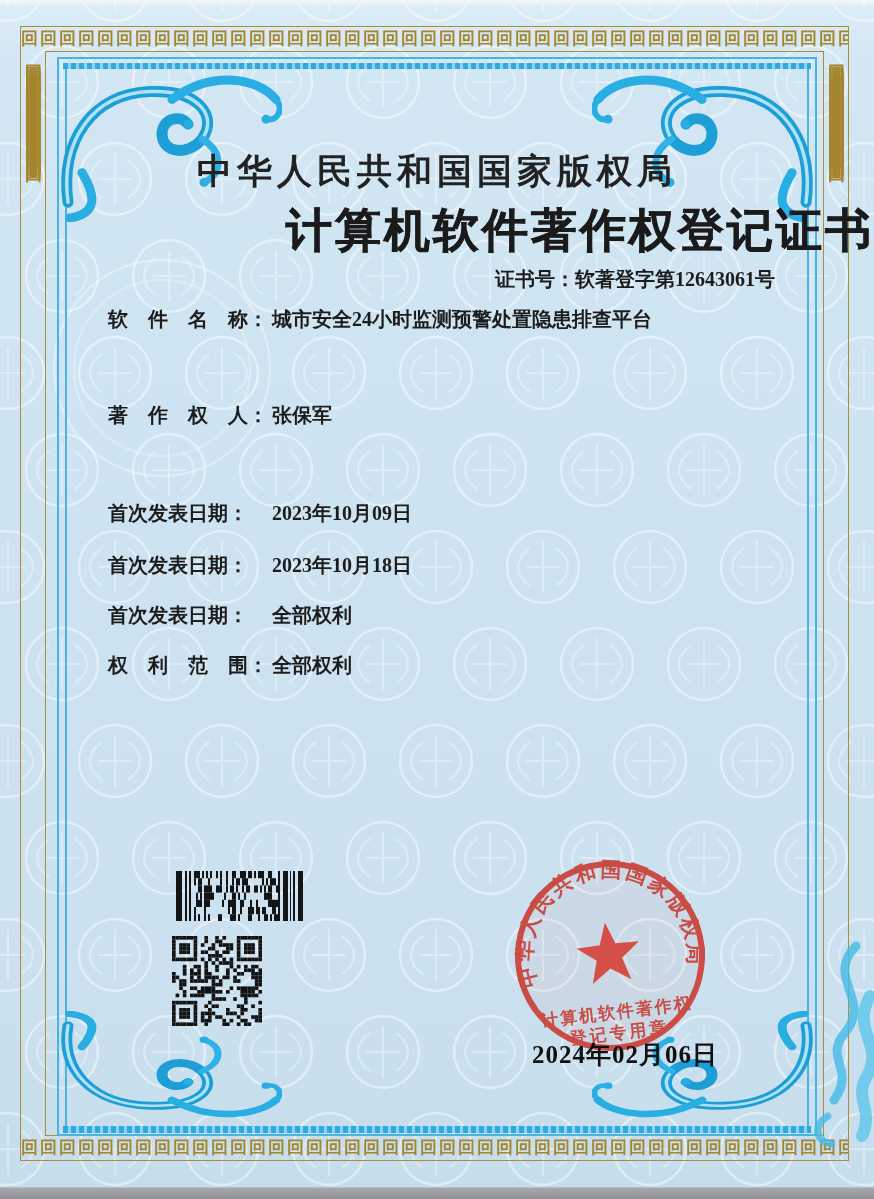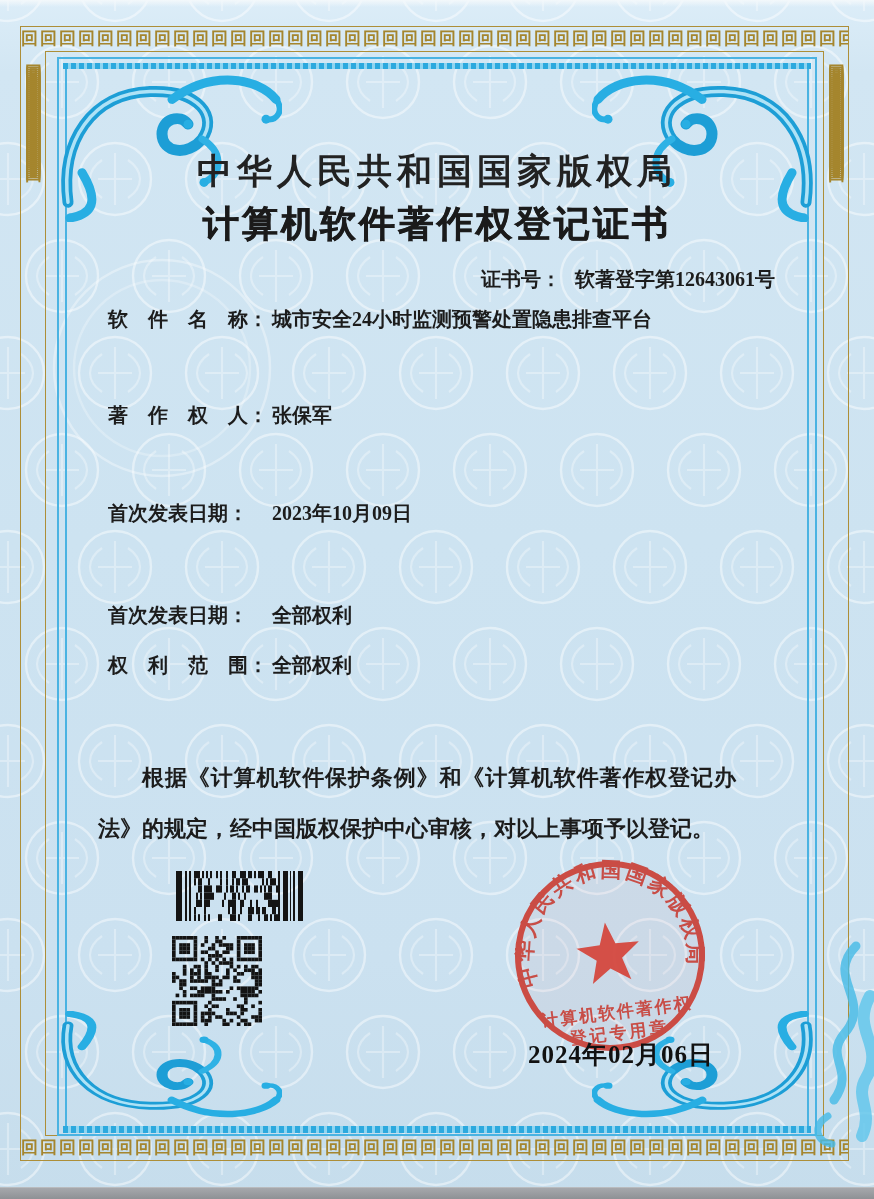--- a/index.html
+++ b/index.html
@@ -32,33 +32,33 @@
   .bb-top{top:63px;height:6px;} .bb-bottom{top:1126px;height:7px;}
 
   .fl{position:absolute;z-index:2;}
   .fl svg{display:block;}
   .fl-tr svg{transform:scaleX(-1);} .fl-bl svg{transform:scaleY(-1);}
   .fl-br svg{transform:scale(-1,-1);}
 
   
   .t-issuer{position:absolute;left:0;top:148px;width:874px;text-align:center;z-index:3;
             font-size:35px;font-weight:700;letter-spacing:5px;color:#222;}
-  .t-title{position:absolute;left:0;top:200px;width:874px;text-align:center;z-index:3;
-           font-size:36px;font-weight:900;letter-spacing:3px;color:#1b1b1b;
+  .t-title{position:absolute;left:0;top:200px;width:874px;text-align:right;z-index:3;
+           font-size:46px;font-weight:900;letter-spacing:3px;color:#1b1b1b;
            -webkit-text-stroke:0.6px #1b1b1b;}
   .certno{position:absolute;left:420px;top:266px;width:355px;text-align:right;z-index:3;
           font-size:20px;font-weight:700;color:#1c1c1c;}
-  .certno .cv{margin-left:14px;}
+  .certno .cv{margin-left:0;}
   .row{position:absolute;left:108px;width:700px;z-index:3;font-size:20px;line-height:26px;
        font-weight:700;color:#1c1c1c;white-space:nowrap;}
   .row .lab{display:inline-block;min-width:164px;}
   .statement{position:absolute;left:98px;top:752px;width:638px;z-index:3;
              font-size:22px;line-height:51px;font-weight:600;color:#1c1c1c;
              text-indent:2em;text-align:justify;}
-  .issue-date{position:absolute;left:504px;top:1038px;width:210px;z-index:5;text-align:right;
+  .issue-date{position:absolute;left:532px;top:1038px;width:210px;z-index:5;text-align:left;
               font-size:25px;font-weight:700;letter-spacing:1px;color:#111;}
 
   #barcode{position:absolute;left:176px;top:871px;z-index:3;}
   #qrcode{position:absolute;left:172px;top:936px;z-index:3;}
   #seal{position:absolute;left:500px;top:846px;z-index:4;transform:rotate(-7deg);opacity:.93;}
   #swirl{position:absolute;left:768px;top:938px;z-index:2;opacity:.8;}
 
   .top-sliver{position:absolute;left:0;top:0;width:874px;height:7px;z-index:6;
               background:linear-gradient(180deg,#f3f8fb,rgba(243,248,251,0));}
   .bottom-strip{position:absolute;left:0;top:1187px;width:874px;height:12px;z-index:6;
@@ -663,28 +663,30 @@
 
   <div class="row" style="top:306px">
     <span class="lab">软　件　名　称：</span><span class="val">城市安全24小时监测预警处置隐患排查平台</span>
   </div>
   <div class="row" style="top:402px">
     <span class="lab">著　作　权　人：</span><span class="val">张保军</span>
   </div>
   <div class="row" style="top:500px">
     <span class="lab">首次发表日期：</span><span class="val">2023年10月09日</span>
   </div>
+  <div class="row" style="top:552px">
+    <span class="lab">首次发表日期：</span><span class="val">2023年10月18日</span>
+  </div>
   <div class="row" style="top:602px">
     <span class="lab">首次发表日期：</span><span class="val">全部权利</span>
   </div>
   <div class="row" style="top:652px">
     <span class="lab">权　利　范　围：</span><span class="val">全部权利</span>
   </div>
 
-  <div class="statement">根据《计算机软件保护条例》和《计算机软件著作权登记办法》的规定，经中国版权保护中心审核，对以上事项予以登记。</div>
 
   <svg id="barcode" width="127" height="50">
       <rect x="0" y="0" width="6" height="50" fill="#141414"></rect>
       <rect x="9" y="0" width="2" height="50" fill="#141414"></rect>
       <rect x="13" y="0" width="2" height="50" fill="#141414"></rect>
       <rect x="18" y="0" width="2" height="7.2" fill="#141414"></rect>
       <rect x="18" y="7.2" width="2" height="7.2" fill="#141414"></rect>
       <rect x="18" y="36" width="2" height="7.2" fill="#141414"></rect>
       <rect x="18" y="43.2" width="2" height="7.2" fill="#141414"></rect>
       <rect x="20" y="0" width="2" height="7.2" fill="#141414"></rect>

